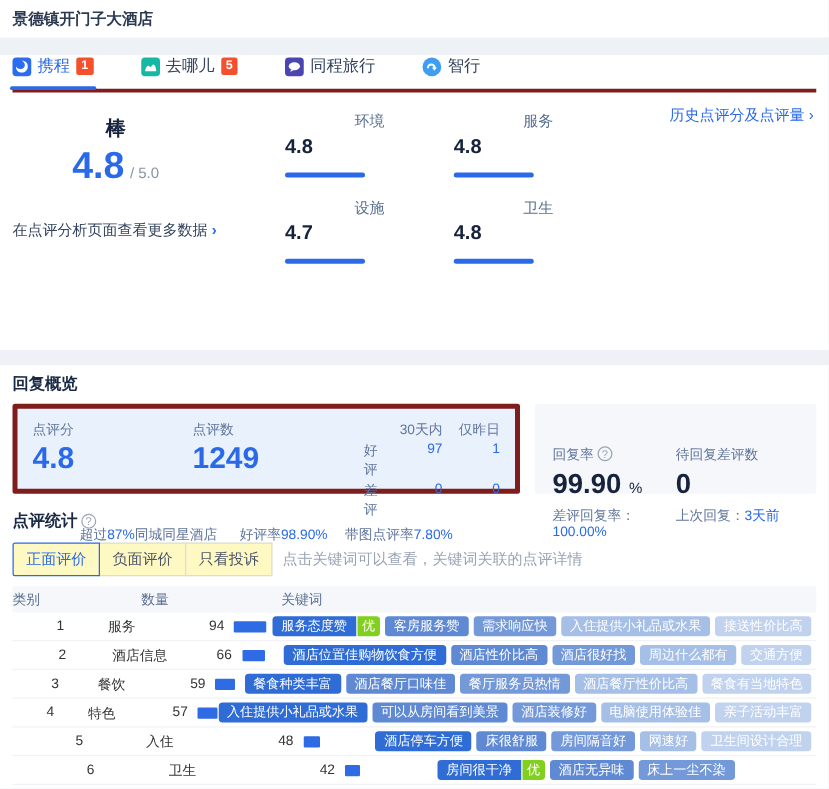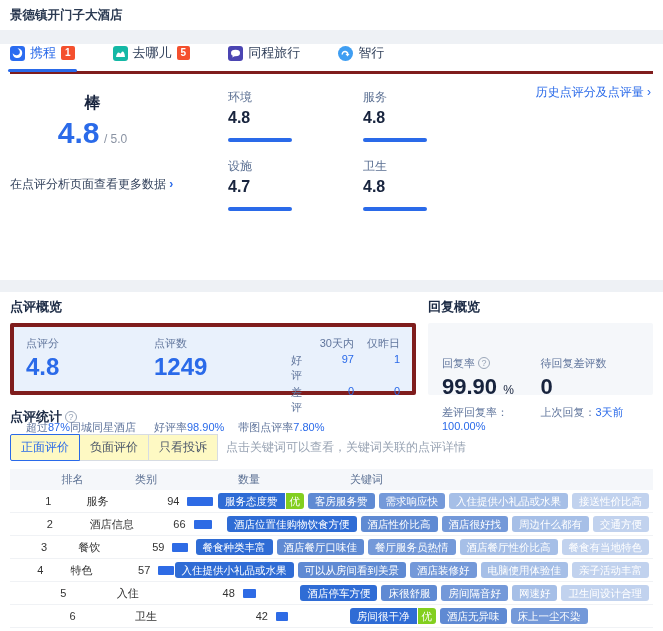--- a/index.html
+++ b/index.html
@@ -25,21 +25,21 @@
   .score-area { display:flex; padding:13px 0 0 0; position:relative; }
   .score-left { width:218px; }
   .score-left .grade-wrap { width:165px; text-align:center; }
   .grade { font-size:16px; font-weight:bold; color:#17233d; margin-top:6px; }
   .big-score { margin-top:2px; }
   .big-score .num { font-size:30px; font-weight:bold; color:#2a6ae9; }
   .big-score .max { font-size:12px; color:#8a93a3; }
   .more-link { font-size:12px; color:#33425c; margin-top:26px; cursor:pointer; }
   .more-link .arrow { color:#2a6ae9; font-weight:bold; }
   .sub-grid { display:grid; grid-template-columns:135px 135px; grid-row-gap:16px; padding-top:2px; }
-  .sub-cell .lbl { font-size:12px; color:#5a6f92; }
+  .sub-cell .lbl { font-size:12px; color:#5a6f92;text-align:center; }
   .sub-cell .val { font-size:16px; font-weight:bold; color:#17233d; margin-top:3px; }
   .sub-cell .bar { width:64px; height:4px; background:#2a6ae9; border-radius:2px; margin-top:11px; }
   .history-link { position:absolute; right:2px; top:10px; font-size:12px; color:#2a6ae9; cursor:pointer; }
 
   
   .lower { background:#fff; margin-top:12px; padding:6px 10px 0 10px; height:339px; }
   .overview-titles { display:flex; }
   .sec-title { font-size:13px; font-weight:bold; color:#1b2a44; }
   .info-ic { display:inline-block; width:12px; height:12px; border:1px solid #9aa6b8; border-radius:50%; color:#9aa6b8; font-size:9px; line-height:11px; text-align:center; font-weight:normal; margin-left:3px; vertical-align:1px; }
   .t-review { width:418px; }
@@ -48,21 +48,21 @@
   .review-box { width:406px; height:72px; border:4px solid #7f1d1d; background:#e9f1fc; border-radius:2px; padding:9px 12px 0 12px; position:relative; }
   .rb-main { display:flex; }
   .rb-colA { width:128px; }
   .rb-colB { width:130px; }
   .rb-lbl { font-size:11px; color:#60759c; }
   .rb-val { font-size:24px; font-weight:bold; color:#2a6ae9; margin-top:3px; line-height:1.1; }
   .rb-table { flex:1; display:grid; grid-template-columns:1fr 52px 46px; grid-row-gap:2px; font-size:11px; align-content:start; }
   .rb-table .h { color:#60759c; text-align:right; }
   .rb-table .l { color:#60759c; text-align:right; }
   .rb-table .n { color:#2a6ae9; text-align:right; }
-  .rb-notes { display:flex; font-size:11px; color:#60759c; margin-top:5px; }
+  .rb-notes { display:flex; font-size:11px; color:#60759c; margin-top:5px;justify-content:center; }
   .rb-notes .note1 { width:128px; }
   .rb-notes .gap { margin-right:14px; }
   .blue { color:#2a6ae9; }
 
   .reply-box { width:225px; height:72px; background:#f5f7fa; border-radius:2px; padding:9px 14px 0 14px; display:flex; }
   .reply-col { width:50%;margin-top:24px; }
   .reply-col .big { font-size:22px; font-weight:bold; color:#17233d; margin-top:4px; line-height:1.1; }
   .reply-col .big .unit { font-size:12px; font-weight:normal; }
   .reply-col .foot { font-size:11px; color:#60759c; margin-top:6px; }
 
@@ -179,21 +179,20 @@
           <div class="bar"></div>
         </div>
       </div>
       <div class="history-link">历史点评分及点评量 ›</div>
     </div>
   </div>
 
   <div class="lower">
 
     <div class="overview-titles">
-      <div class="sec-title t-review">点评概览</div>
       <div class="sec-title">回复概览</div>
     </div>
 
     <div class="overview-boxes">
       <div class="review-box">
         <div class="rb-main">
           <div class="rb-colA">
             <div class="rb-lbl">点评分</div>
             <div class="rb-val">4.8</div>
           </div>
@@ -238,21 +237,20 @@
 
     <div class="stats-tabs">
       <span class="stab active">正面评价</span>
       <span class="stab">负面评价</span>
       <span class="stab">只看投诉</span>
       <span class="stats-hint">点击关键词可以查看，关键词关联的点评详情</span>
     </div>
 
     <div class="stats-table">
       <div class="thead">
-        <div class="c-rank">排名</div>
         <div class="c-cat">类别</div>
         <div class="c-count">数量</div>
         <div class="c-keywords">关键词</div>
       </div>
       <div>
   <div class="trow">
     <div class="c-rank">1</div>
     <div class="c-cat">服务</div>
     <div class="c-count">
       <span class="count-num">94</span>

